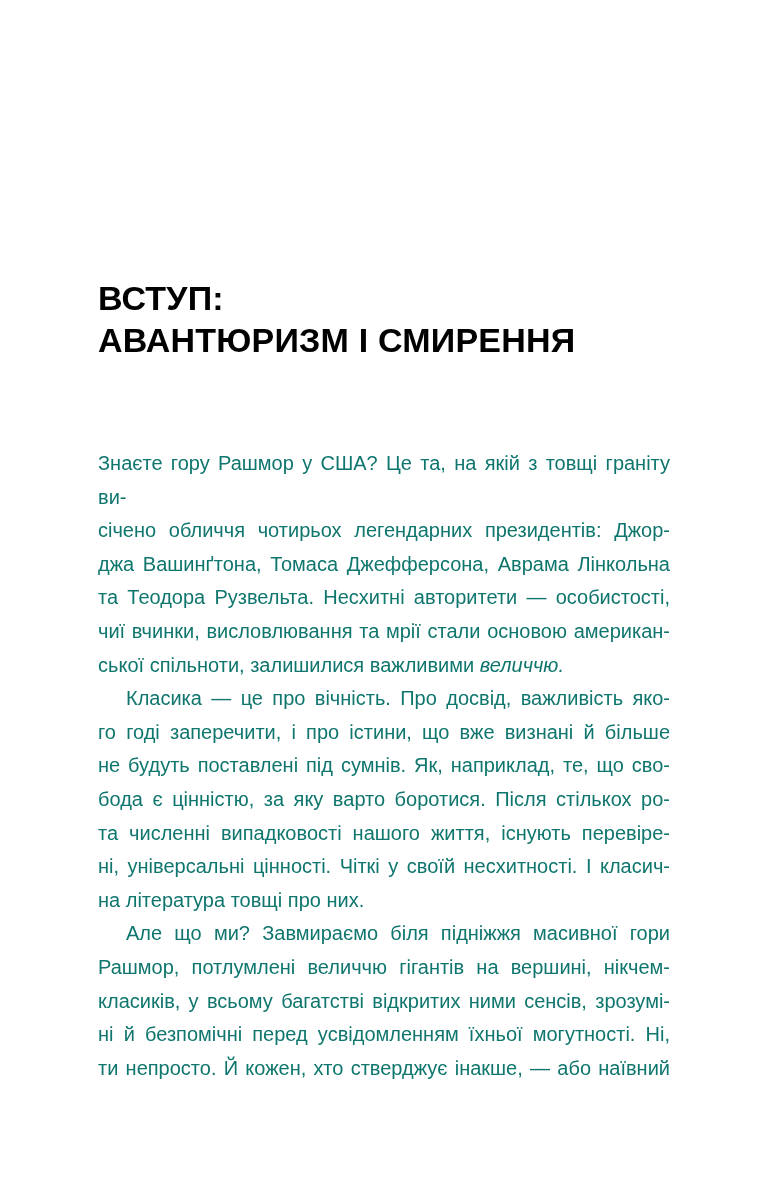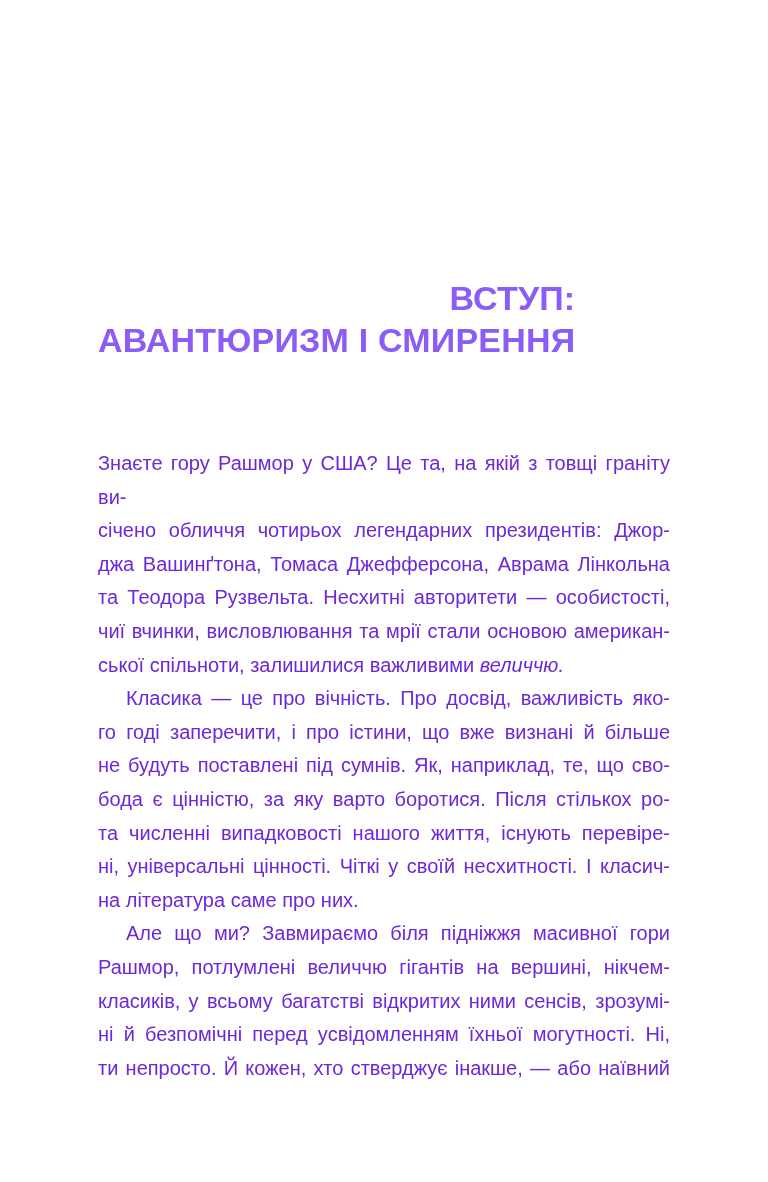--- a/index.html
+++ b/index.html
@@ -57,41 +57,41 @@
     text-indent: 28px;
   }
   .line em {
     font-style: italic;
   }
 </style>
 </head>
 <body>
 
 <div class="page" style="background: rgb(255, 255, 255);">
-  <h1 class="heading" style="color: #8b5cf6; text-align: right;">
+  <h1 class="heading" style="color: #000000;">
     <span class="heading-line">ВСТУП:</span>
     <span class="heading-line">АВАНТЮРИЗМ І СМИРЕННЯ</span>
   </h1>
-  <div class="body-text" style="color: #6d28d9;">
+  <div class="body-text" style="color: #0f766e;">
       <div class="paragraph">
         <div class="line">Знаєте гору Рашмор у США? Це та, на якій з товщі граніту ви-</div>
         <div class="line">січено обличчя чотирьох легендарних президентів: Джор-</div>
         <div class="line">джа Вашинґтона, Томаса Джефферсона, Аврама Лінкольна</div>
         <div class="line">та Теодора Рузвельта. Несхитні авторитети — особистості,</div>
         <div class="line">чиї вчинки, висловлювання та мрії стали основою американ-</div>
         <div class="line line-left"><span>ської спільноти, залишилися важливими </span><em>величчю.</em></div>
       </div>
       <div class="paragraph indented">
         <div class="line">Класика — це про вічність. Про досвід, важливість яко-</div>
         <div class="line">го годі заперечити, і про істини, що вже визнані й більше</div>
         <div class="line">не будуть поставлені під сумнів. Як, наприклад, те, що сво-</div>
         <div class="line">бода є цінністю, за яку варто боротися. Після стількох ро-</div>
         <div class="line">та численні випадковості нашого життя, існують перевіре-</div>
         <div class="line">ні, універсальні цінності. Чіткі у своїй несхитності. І класич-</div>
-        <div class="line line-left">на література саме про них.</div>
+        <div class="line line-left">на література товщі про них.</div>
       </div>
       <div class="paragraph indented">
         <div class="line">Але що ми? Завмираємо біля підніжжя масивної гори</div>
         <div class="line">Рашмор, потлумлені величчю гігантів на вершині, нікчем-</div>
         <div class="line">класиків, у всьому багатстві відкритих ними сенсів, зрозумі-</div>
         <div class="line">ні й безпомічні перед усвідомленням їхньої могутності. Ні,</div>
         <div class="line">ти непросто. Й кожен, хто стверджує інакше, — або наївний</div>
       </div>
     </div>
 </div>

